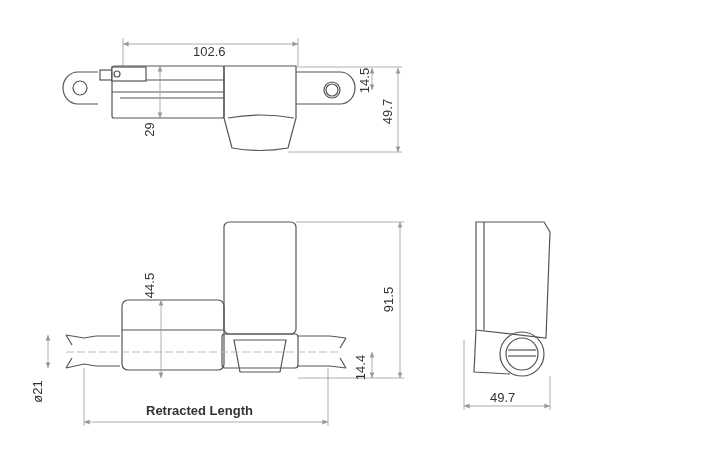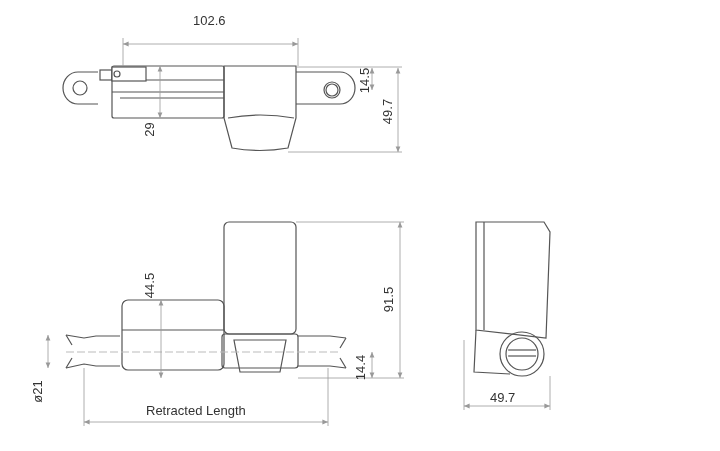--- a/index.html
+++ b/index.html
@@ -82,22 +82,22 @@
     <line x1="48" y1="335" x2="48" y2="368" marker-start="url(#ar)" marker-end="url(#ar)"></line>
     <line x1="84" y1="422" x2="328" y2="422" marker-start="url(#ar)" marker-end="url(#ar)"></line>
     <line x1="84" y1="368" x2="84" y2="426"></line>
       <line x1="328" y1="368" x2="328" y2="426"></line>
     <line x1="464" y1="406" x2="550" y2="406" marker-start="url(#ar)" marker-end="url(#ar)"></line>
     <line x1="464" y1="340" x2="464" y2="410"></line>
       <line x1="550" y1="376" x2="550" y2="410"></line>
   </g>
 </svg>
 
-<span class="lbl" style="left:193px;top:13px;">102.6</span>
+<span class="lbl" style="left:193px;top:44px;">102.6</span>
 <span class="lbl rot" style="left:142px;top:122px;">29</span>
 <span class="lbl rot" style="left:352px;top:73px;">14.5</span>
 <span class="lbl rot" style="left:375px;top:104px;">49.7</span>
 <span class="lbl rot" style="left:376px;top:292px;">91.5</span>
 <span class="lbl rot" style="left:137px;top:278px;">44.5</span>
 <span class="lbl rot" style="left:348px;top:360px;">14.4</span>
 <span class="lbl rot" style="left:26px;top:384px;">ø21</span>
-<span class="lbl" style="left:146px;top:403px;">Retracted Length</span>
+<span class="lbl" style="left:146px;top:403px;font-weight:bold;">Retracted Length</span>
 <span class="lbl" style="left:490px;top:390px;">49.7</span>
 
 </body></html>

